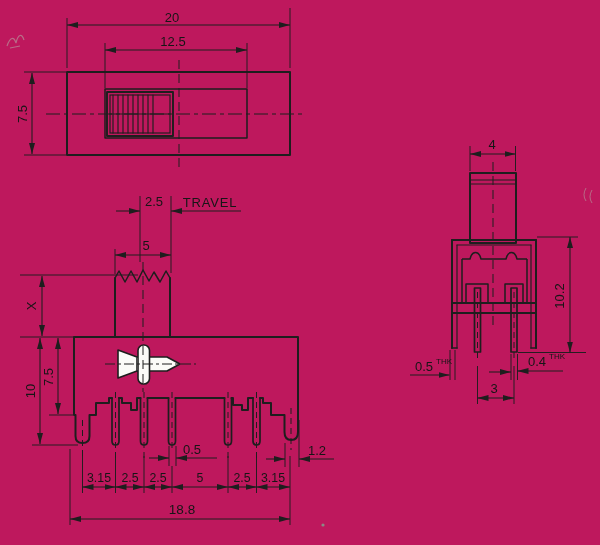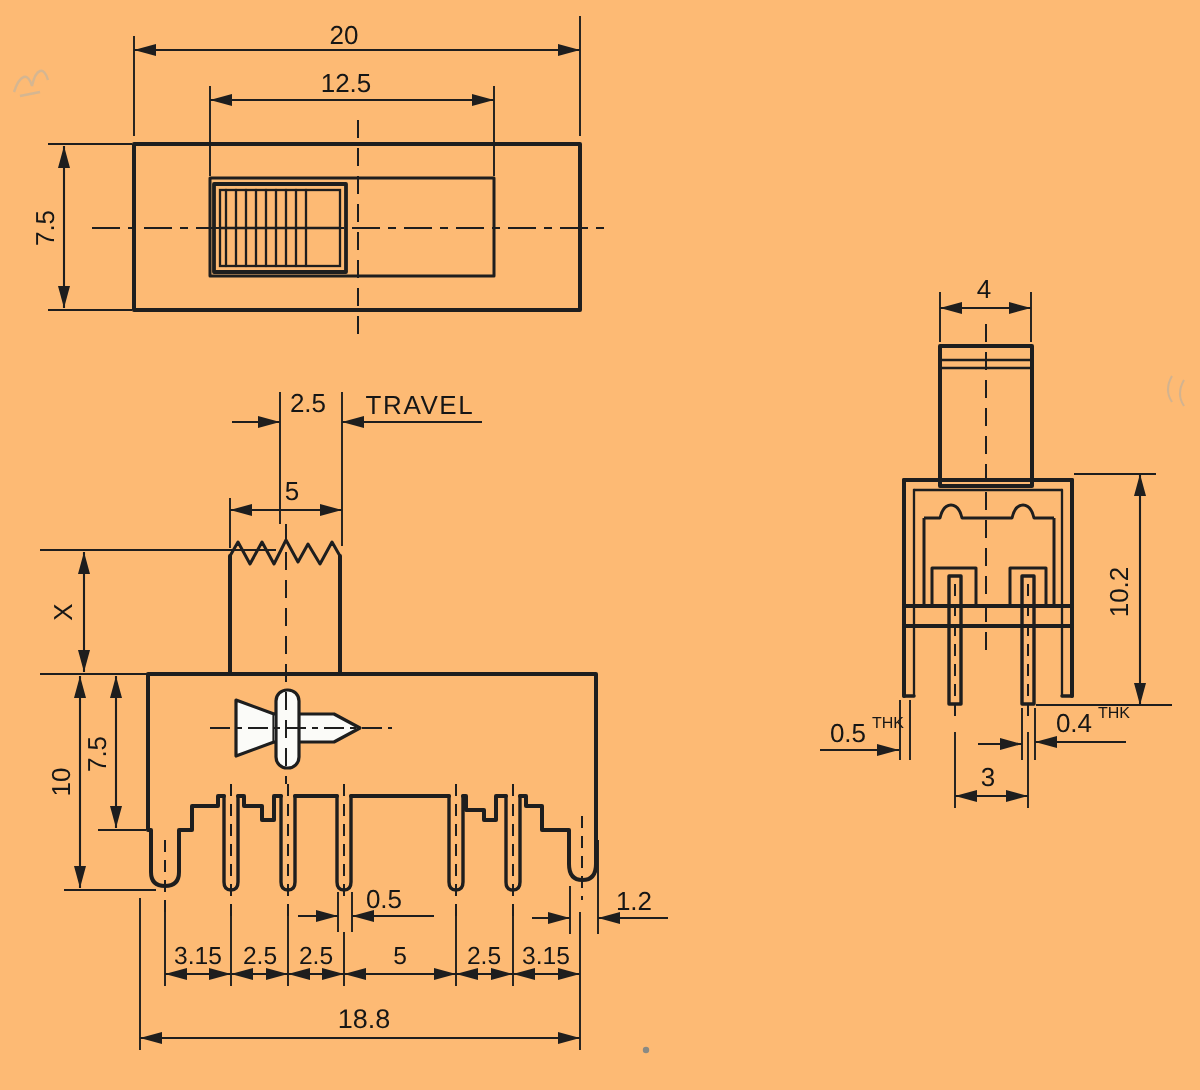--- a/index.html
+++ b/index.html
@@ -1,16 +1,16 @@
 <!DOCTYPE html>
 <html><head>
 <meta charset="utf-8">
 <style>
   html,body{margin:0;padding:0;background:#e8e8e6;}
-  .stage{position:relative;width:600px;height:545px;background:#fdba74;overflow:hidden;}
+  .stage{position:relative;width:600px;height:545px;background:#be185d;overflow:hidden;}
   svg{display:block}
   .ol{fill:none;stroke:#1e1e1e;stroke-width:2;stroke-linejoin:round;stroke-linecap:round}
   .md{fill:none;stroke:#1e1e1e;stroke-width:1.5;stroke-linejoin:round}
   .tl{fill:none;stroke:#1e1e1e;stroke-width:1.15;stroke-linecap:round}
   .th{fill:none;stroke:#1e1e1e;stroke-width:1.7;stroke-linecap:round}
   .dim{fill:none;stroke:#1e1e1e;stroke-width:1.05}
   .ext{fill:none;stroke:#1e1e1e;stroke-width:0.95}
   .cl{fill:none;stroke:#1e1e1e;stroke-width:1;stroke-dasharray:14 4 4 4}
   .dsh{fill:none;stroke:#1e1e1e;stroke-width:1;stroke-dasharray:9 5}
   .pdsh{fill:none;stroke:#1e1e1e;stroke-width:1;stroke-dasharray:6 4}

